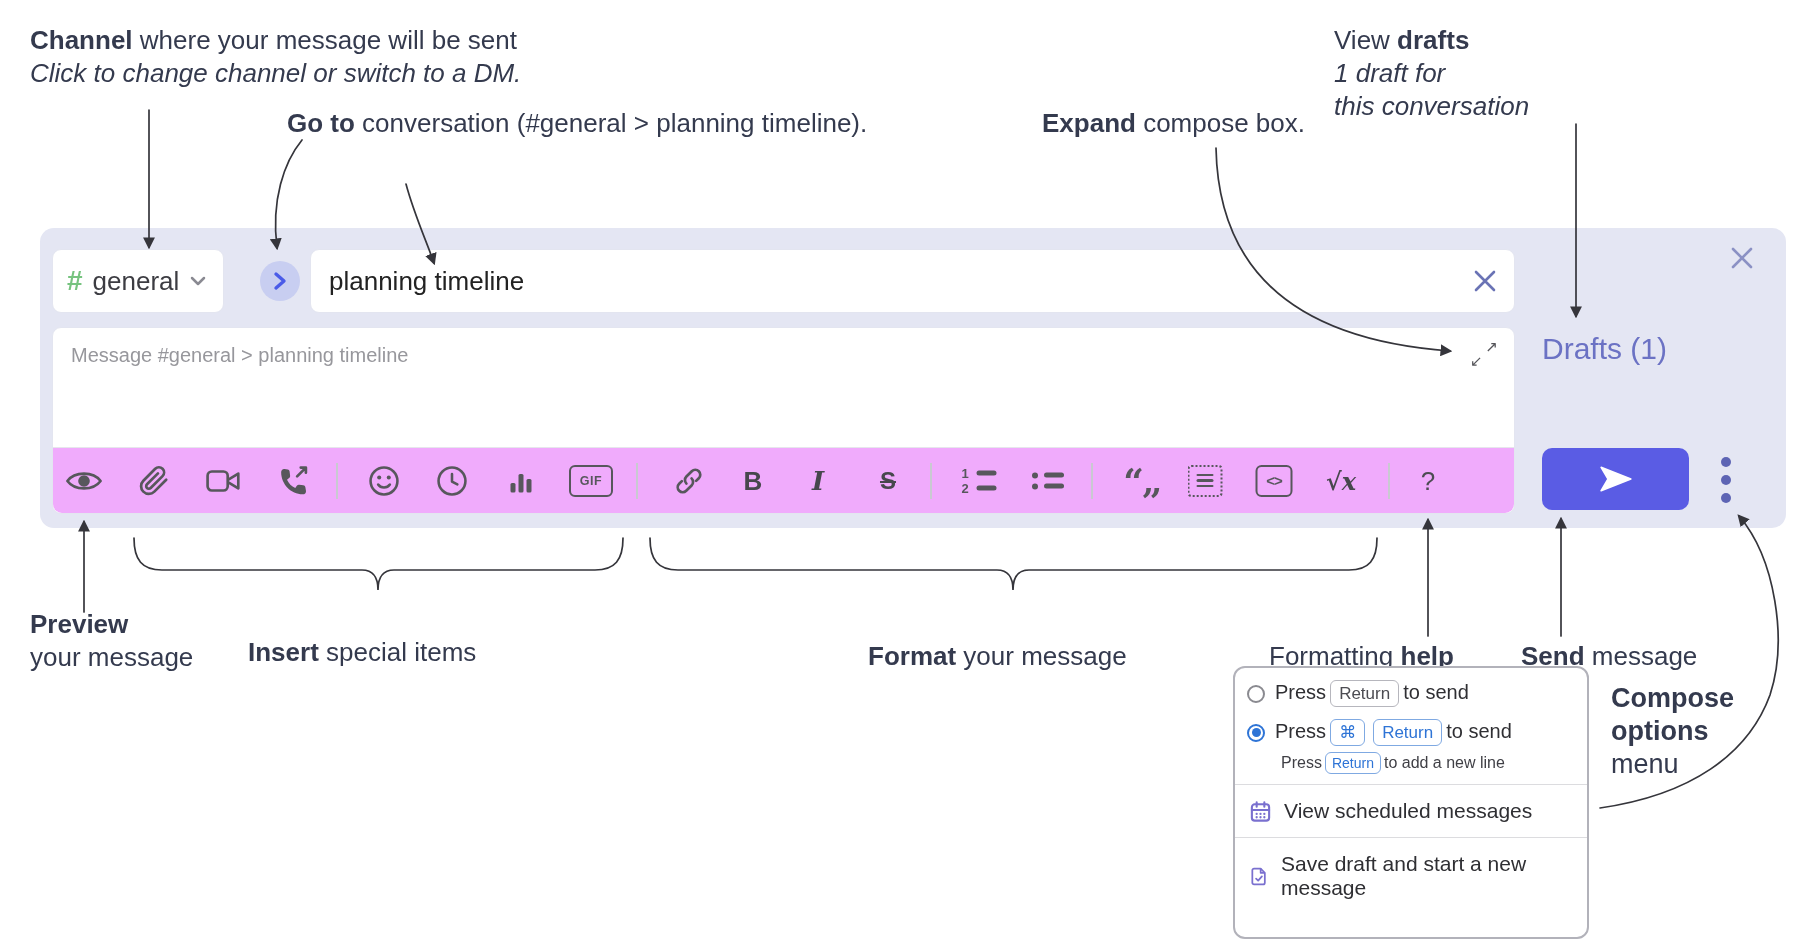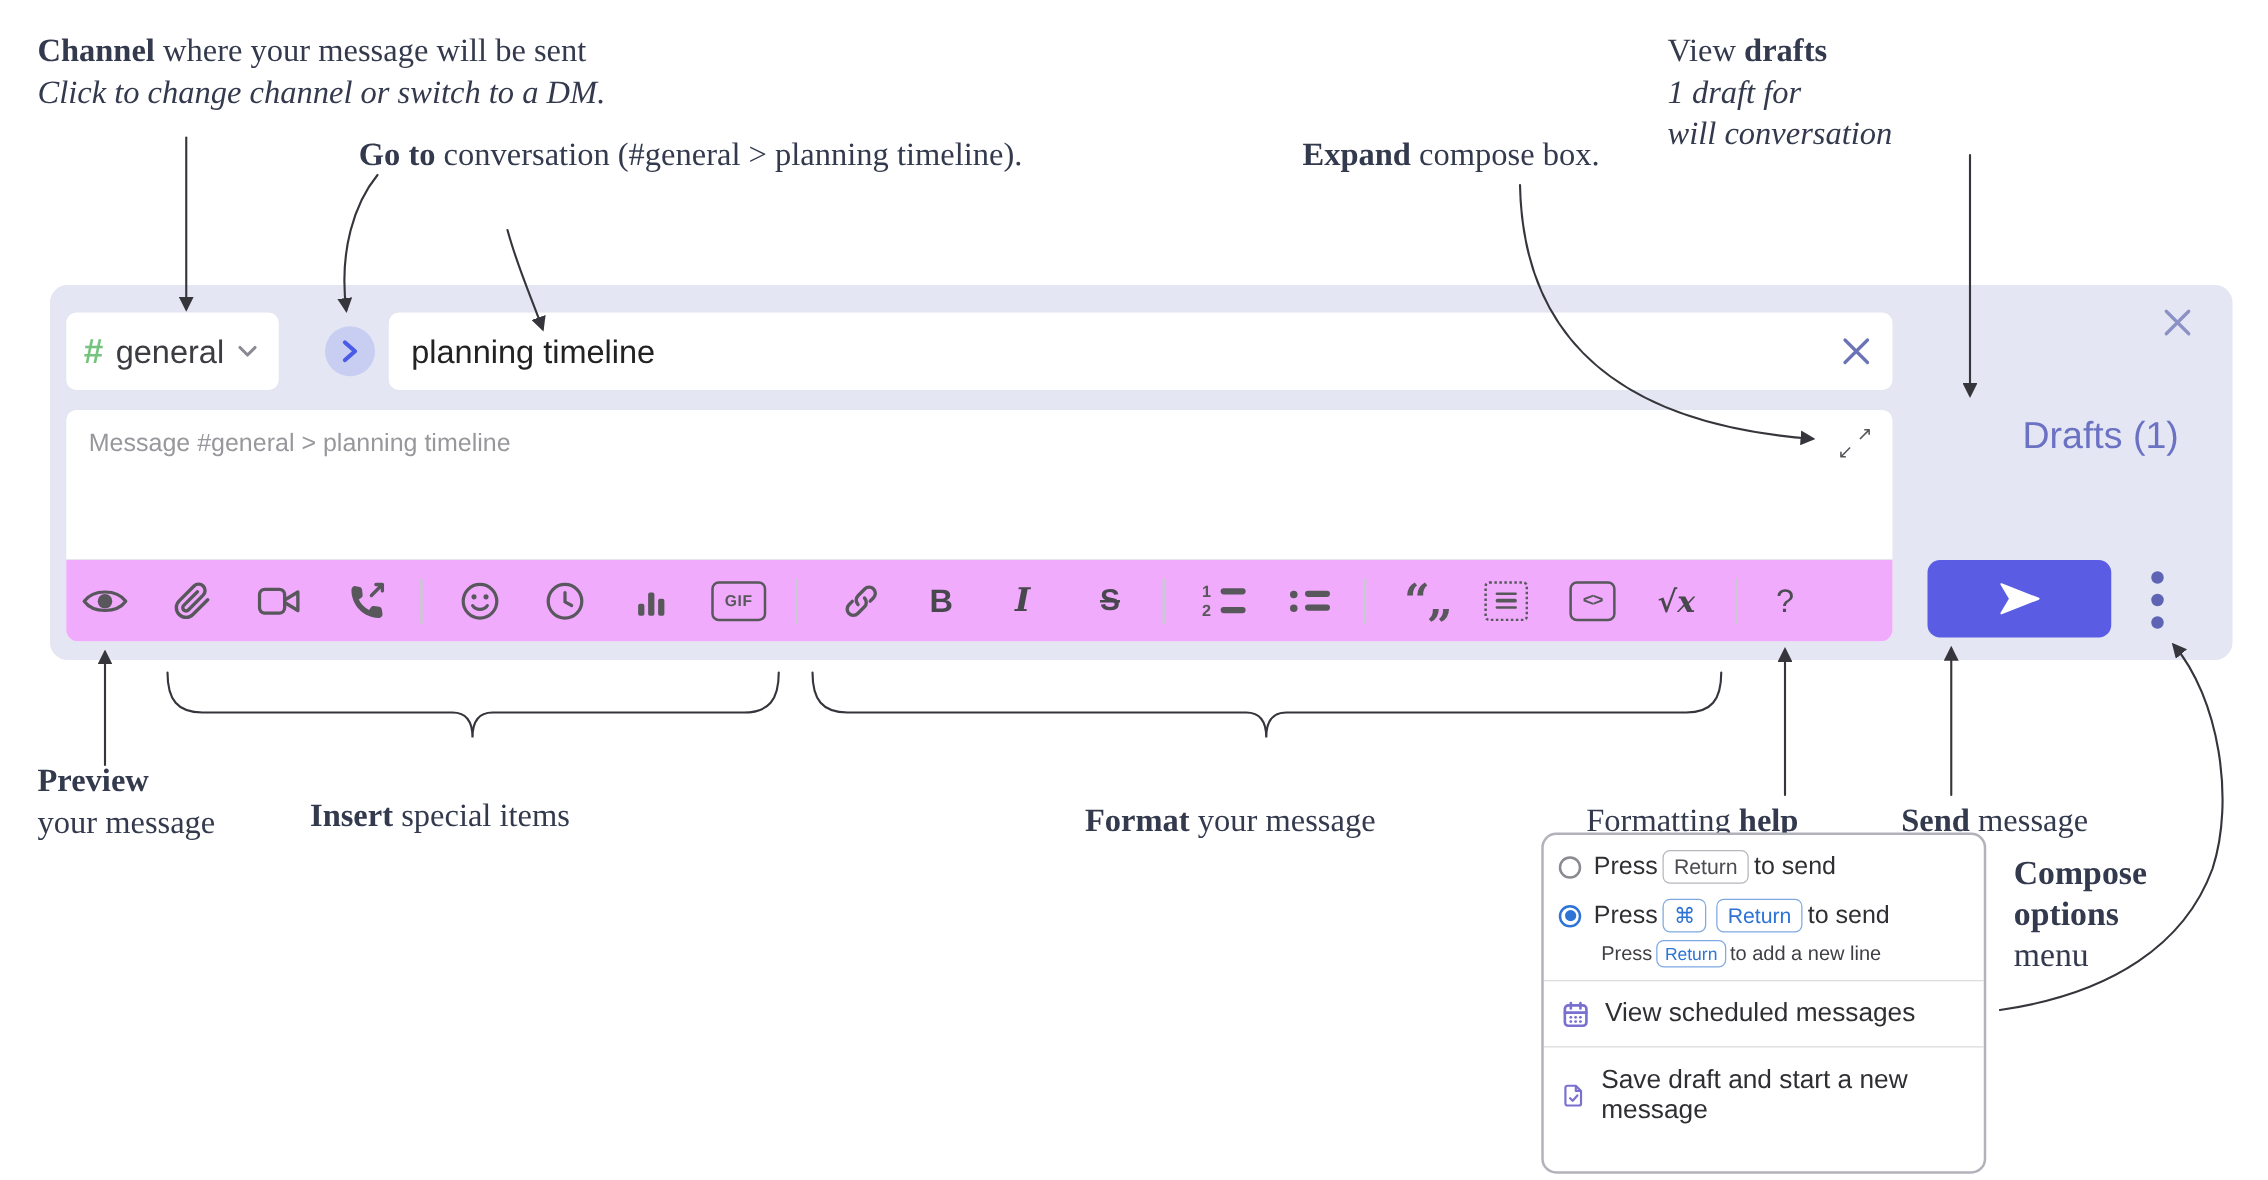--- a/index.html
+++ b/index.html
@@ -1,32 +1,32 @@
 <!DOCTYPE html>
 <html><head>
 <meta charset="utf-8">
 <style>
   html,body{margin:0;padding:0;background:#fff;}
   body{font-family:"Liberation Sans","DejaVu Sans",sans-serif;color:#343a4e;}
   .stage{position:relative;width:1814px;height:944px;overflow:hidden;background:#fff;}
-  .ann{position:absolute;font-size:26px;line-height:33px;color:#343a4e;white-space:nowrap;font-family:Liberation Serif, serif;}
+  .ann{position:absolute;font-size:26px;line-height:33px;color:#343a4e;white-space:nowrap;}
   .b{font-weight:700;}
   .i{font-style:italic;}
   .big{font-size:27px;}
   
   .panel{position:absolute;left:40px;top:228px;width:1746px;height:300px;background:#e4e6f3;border-radius:14px;}
   .chan-btn{position:absolute;left:12px;top:21px;width:172px;height:64px;background:#fff;border:1px solid #e3e5f0;border-radius:9px;display:flex;align-items:center;gap:10px;padding:0 14px;box-sizing:border-box;}
   .hash{color:#76c37f;font-weight:700;font-size:28px;}
   .chan-name{font-size:26px;color:#3c3c42;}
   .goto-btn{position:absolute;left:220px;top:33px;width:40px;height:40px;border-radius:50%;background:#c8cef1;display:flex;align-items:center;justify-content:center;}
   .topic-input-wrap{position:absolute;left:270px;top:21px;width:1205px;height:64px;}
   .topic-input{width:100%;height:100%;box-sizing:border-box;background:#fff;border:1px solid #e3e5f0;border-radius:9px;font-size:26px;color:#222;padding:0 56px 0 18px;font-family:"Liberation Sans","DejaVu Sans",sans-serif;outline:none;}
   .topic-clear{position:absolute;right:16px;top:18px;width:28px;height:28px;cursor:pointer;}
   .panel-close{position:absolute;right:28px;top:14px;width:32px;height:32px;cursor:pointer;}
-  .drafts-link{position:absolute;left:1578px;top:104px;font-size:30px;color:#6b72c4;cursor:pointer;}
+  .drafts-link{position:absolute;left:1502px;top:104px;font-size:30px;color:#6b72c4;cursor:pointer;}
   .msg-box{position:absolute;left:12px;top:99px;width:1463px;height:187px;background:#fff;border:1px solid #e3e5f0;border-radius:9px;box-sizing:border-box;}
   .msg-input{position:absolute;left:0;top:0;width:100%;height:118px;border:none;resize:none;background:transparent;font-size:20px;color:#97979c;padding:16px 60px 0 18px;box-sizing:border-box;font-family:"Liberation Sans","DejaVu Sans",sans-serif;outline:none;}
   .msg-input::placeholder{color:#97979c;opacity:1;}
   .expand-btn{position:absolute;right:16px;top:12px;width:28px;height:28px;font-family:"DejaVu Sans",sans-serif;color:#55555a;cursor:pointer;}
   .expand-btn .ne{position:absolute;top:-2px;right:0;font-size:15px;}
   .expand-btn .sw{position:absolute;bottom:-2px;left:0;font-size:15px;}
   .toolbar{position:absolute;left:0;bottom:0;width:100%;height:65px;background:#f0abfc;border-top:1px solid #e6e6ec;border-radius:0 0 9px 9px;}
   .tb{position:absolute;top:50%;transform:translate(-50%,-50%);display:flex;align-items:center;justify-content:center;cursor:pointer;color:#57575c;}
   .tb-div{position:absolute;top:50%;transform:translate(-50%,-50%);width:2px;height:36px;background:#c9c9d1;}
   .gifbox{width:40px;height:28px;border:2.4px solid #57575c;border-radius:6px;display:flex;align-items:center;justify-content:center;font-size:12.5px;font-weight:700;letter-spacing:.5px;color:#57575c;}
@@ -97,21 +97,21 @@
   </div>
 
 
   <div class="ann" style="left:1042px;top:107px;">
     <span class="b">Expand</span><span> compose box.</span>
   </div>
 
   <div class="ann" style="left:1334px;top:24px;">
     <div><span>View </span><span class="b">drafts</span></div>
     <div class="i">1 draft for</div>
-    <div class="i">will conversation</div>
+    <div class="i">this conversation</div>
   </div>
 
   <div class="ann" style="left:30px;top:608px;">
     <div class="b">Preview</div>
     <div>your message</div>
   </div>
 
   <div class="ann" style="left:248px;top:636px;">
     <span class="b">Insert</span><span> special items</span>
   </div>

